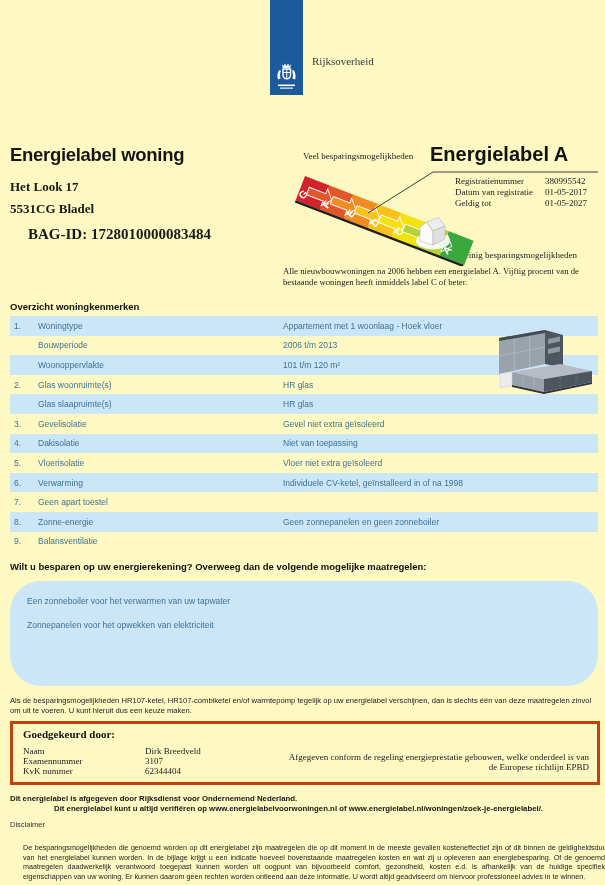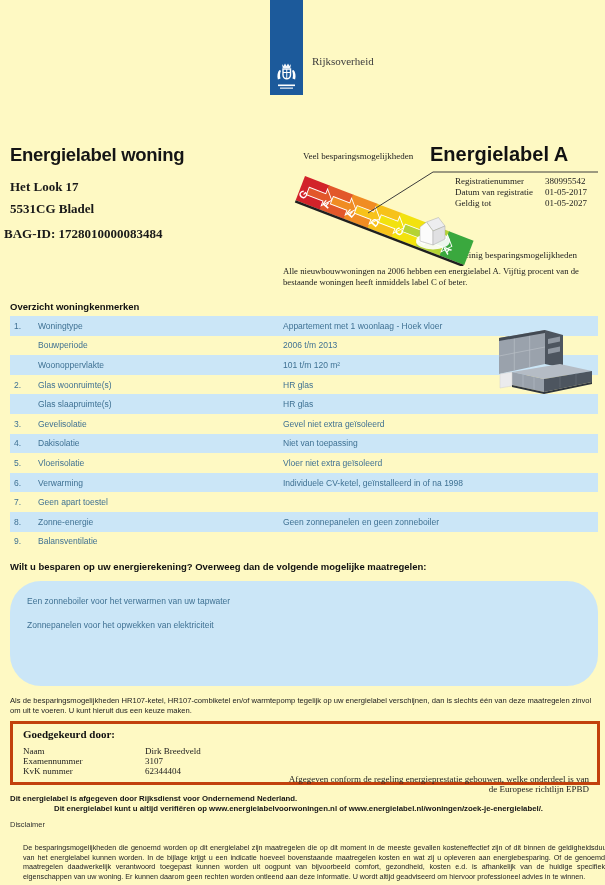--- a/index.html
+++ b/index.html
@@ -9,21 +9,21 @@
   
   .banner{position:absolute;left:270px;top:0;width:33px;height:95px;background:var(--banner-blue,#1c5a9b);}
   .crest{position:absolute;left:3px;bottom:3px;width:27px;height:32px;}
   .wordmark{position:absolute;left:312px;top:55px;font-family:"Liberation Serif","DejaVu Serif",serif;
             font-size:11px;color:#3d3d3d;}
 
   
   .doc-title{position:absolute;left:10px;top:144px;font-size:18.5px;font-weight:700;color:#151515;letter-spacing:-0.3px;}
   .addr{position:absolute;left:10px;font-family:"Liberation Serif","DejaVu Serif",serif;font-weight:700;font-size:13px;color:#1a1a1a;}
   .addr1{top:179px;} .addr2{top:201px;}
-  .bagid{position:absolute;left:4px;top:226px;font-family:"Liberation Serif","DejaVu Serif",serif;font-weight:700;font-size:13px;color:#1a1a1a;}
+  .bagid{position:absolute;left:28px;top:226px;font-family:"Liberation Serif","DejaVu Serif",serif;font-weight:700;font-size:15px;color:#1a1a1a;}
 
   
   .veel{position:absolute;left:303px;top:151px;font-family:"Liberation Serif","DejaVu Serif",serif;font-size:9px;color:#222;}
   .weinig{position:absolute;left:457px;top:250px;font-family:"Liberation Serif","DejaVu Serif",serif;font-size:9px;color:#222;}
   .label-grade{position:absolute;left:430px;top:143px;width:170px;text-align:left;font-size:20px;font-weight:700;color:#121212;}
   .rule-svg{position:absolute;left:355px;top:168px;width:245px;height:50px;z-index:3;}
   .reg{position:absolute;left:455px;top:176px;font-family:"Liberation Serif","DejaVu Serif",serif;font-size:9px;line-height:11px;color:#222;}
   .reg-l{display:inline-block;width:90px;}
   .scale-svg{position:absolute;left:293px;top:171px;width:195px;height:95px;z-index:2;}
   .label-note{position:absolute;left:283px;top:266px;width:315px;margin:0;
@@ -47,21 +47,21 @@
   .measures-note{position:absolute;left:10px;top:696px;width:586px;margin:0;font-size:7.6px;line-height:9.6px;color:#222;}
 
   
   .approval-box{position:absolute;left:10px;top:721px;width:584px;height:58px;border:3px solid #c2410c;}
   .approval-heading{position:absolute;left:10px;top:4px;font-family:"Liberation Serif","DejaVu Serif",serif;
                     font-size:11px;font-weight:700;color:#111;}
   .approval-fields{position:absolute;left:10px;top:22px;font-family:"Liberation Serif","DejaVu Serif",serif;
                    font-size:9px;line-height:10px;color:#222;}
   .af-l{display:inline-block;width:122px;}
   .conformity{position:absolute;right:8px;top:28px;width:310px;text-align:right;
-              font-family:"Liberation Serif","DejaVu Serif",serif;font-size:9px;line-height:10px;color:#222;margin-top:22px;}
+              font-family:"Liberation Serif","DejaVu Serif",serif;font-size:9px;line-height:10px;color:#222;}
 
   
   .f-bold{position:absolute;left:10px;width:588px;font-size:7.8px;font-weight:700;line-height:9.5px;color:#151515;}
   .f-bold1{top:794px;} .f-bold2{top:804px;padding-left:44px;}
   .disc-title{position:absolute;left:10px;top:820px;font-size:7.5px;color:#333;}
   .disc-text{position:absolute;left:10px;top:830px;width:586px;margin:13px;font-size:7.2px;line-height:9.5px;
              text-align:justify;color:#222;}
 </style>
 </head>
 <body>

